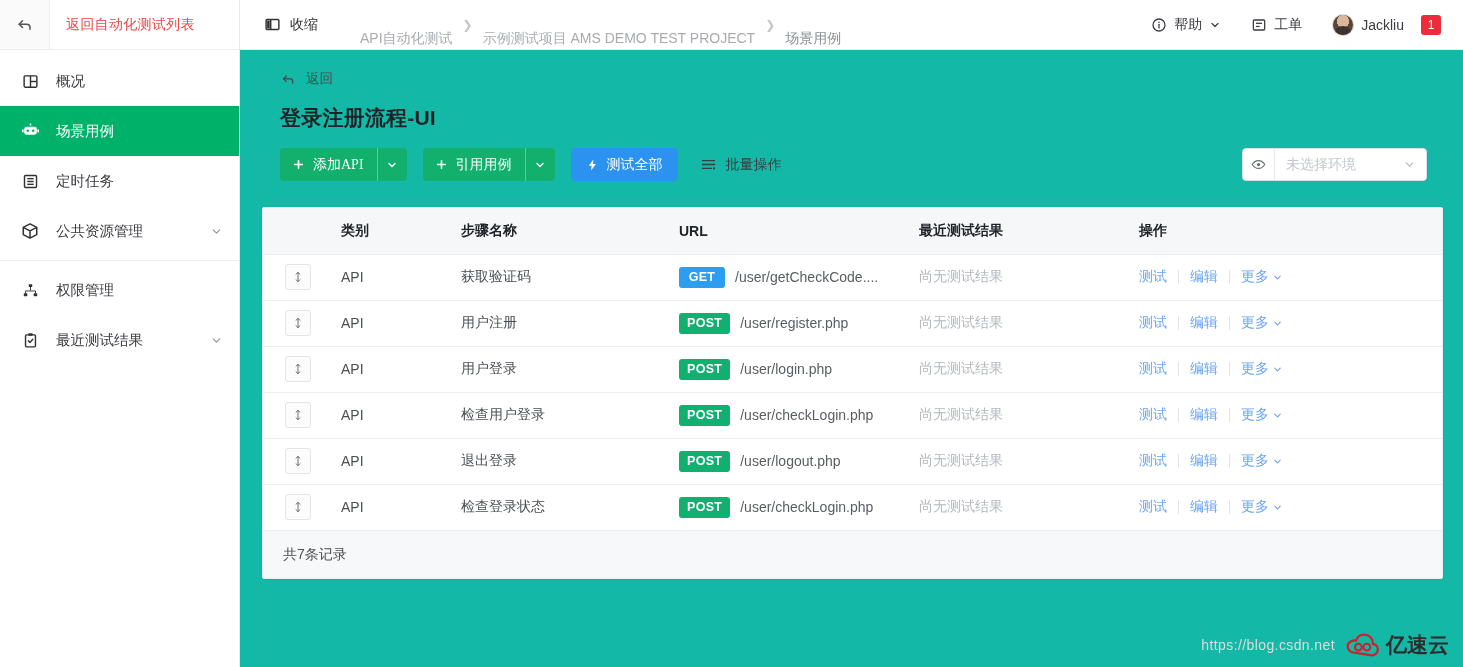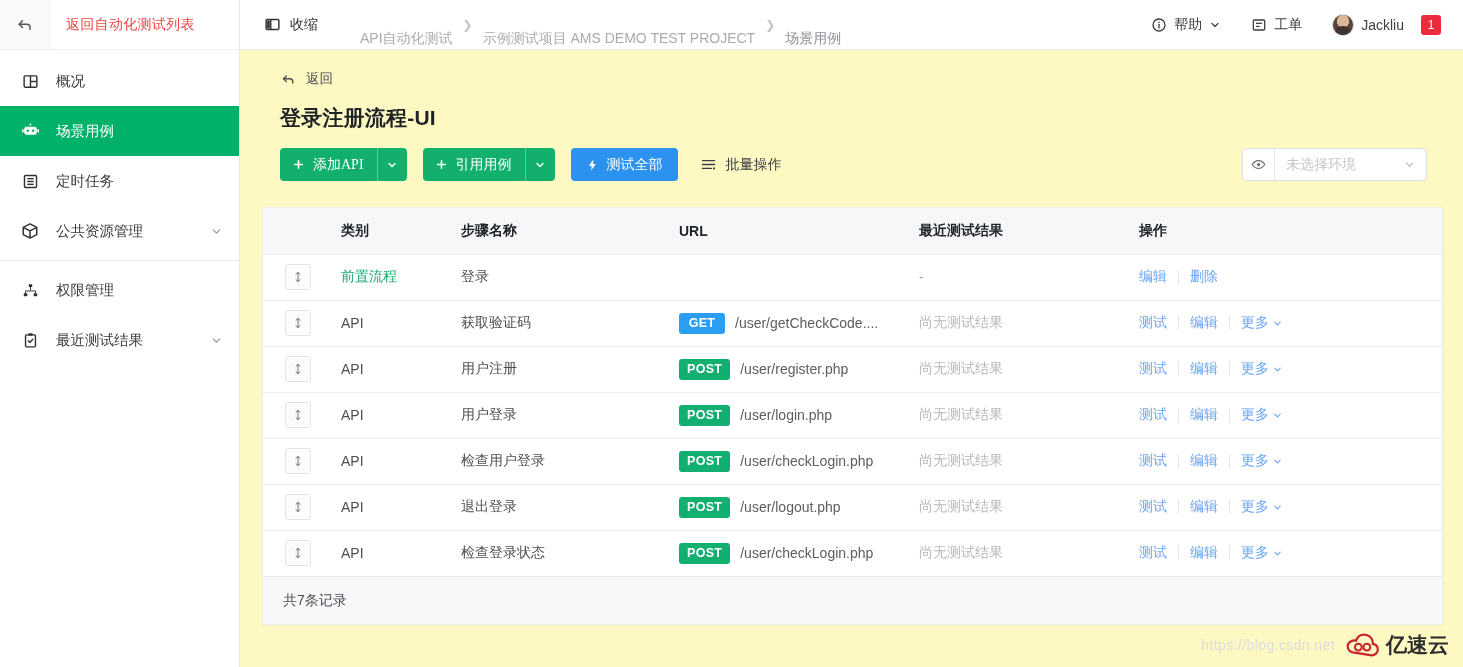--- a/index.html
+++ b/index.html
@@ -88,21 +88,21 @@
   .badge-count {
     margin-left: 10px; background: #ee2b3b; color: #fff;
     min-width: 20px; height: 20px; border-radius: 3px;
     font-size: 12px; display: flex; align-items: center; justify-content: center;
     padding: 0 5px;
   }
 
   
   .main {
     position: absolute; left: 240px; top: 50px; right: 0; bottom: 0;
-    background: #fef9c3; padding: 0;
+    background: #14b8a6; padding: 0;
   }
   .back-row {
     display: flex; align-items: center; gap: 9px;
     padding: 20px 0 0 40px; font-size: 13.5px; color: #4a4d52; cursor: pointer;
   }
   .page-title {
     font-size: 21px; font-weight: bold; color: #1f2328;
     padding: 16px 0 0 40px; letter-spacing: .2px;
   }
   .toolbar {
@@ -479,42 +479,20 @@
             <tr>
               <td class="c-handle">
                 <div class="handle-box">
                   <svg width="12" height="12" viewBox="0 0 24 24" fill="none" stroke="currentColor" stroke-width="2" stroke-linecap="round" stroke-linejoin="round">
                     <line x1="12" y1="3" x2="12" y2="21"></line>
                     <polyline points="8 6.5 12 2.6 16 6.5"></polyline>
                     <polyline points="8 17.5 12 21.4 16 17.5"></polyline>
                   </svg>
                 </div>
               </td>
-              <td class="c-cat"><span class="cat-link">前置流程</span></td>
-              <td class="c-step"><span>登录</span></td>
-              <td class="c-url"></td>
-              <td class="c-res"><span class="res-dash">-</span></td>
-              <td class="c-ops">
-                <div class="ops">
-                  <a>编辑</a>
-                  <span class="divider"></span>
-                  <a>删除</a>
-                </div>
-              </td>
-            </tr>
-            <tr>
-              <td class="c-handle">
-                <div class="handle-box">
-                  <svg width="12" height="12" viewBox="0 0 24 24" fill="none" stroke="currentColor" stroke-width="2" stroke-linecap="round" stroke-linejoin="round">
-                    <line x1="12" y1="3" x2="12" y2="21"></line>
-                    <polyline points="8 6.5 12 2.6 16 6.5"></polyline>
-                    <polyline points="8 17.5 12 21.4 16 17.5"></polyline>
-                  </svg>
-                </div>
-              </td>
               <td class="c-cat"><span class="cat-plain">API</span></td>
               <td class="c-step"><span>获取验证码</span></td>
               <td class="c-url">
                 <div class="url-cell">
                   <span class="method m-GET">GET</span>
                   <span class="url-text">/user/getCheckCode....</span>
                 </div>
               </td>
               <td class="c-res"><span class="res-text">尚无测试结果</span></td>
               <td class="c-ops">

